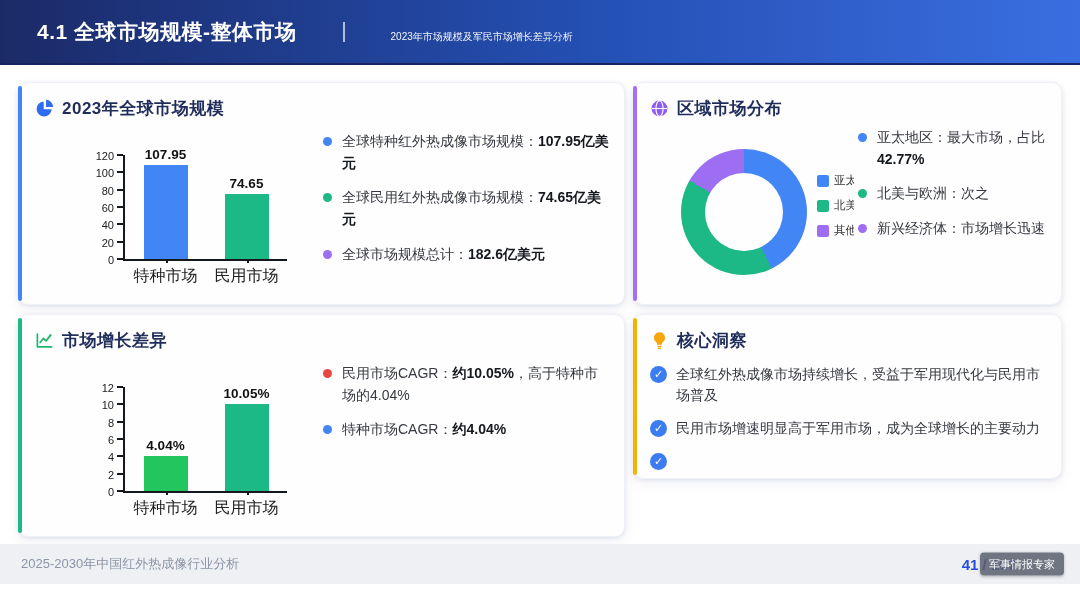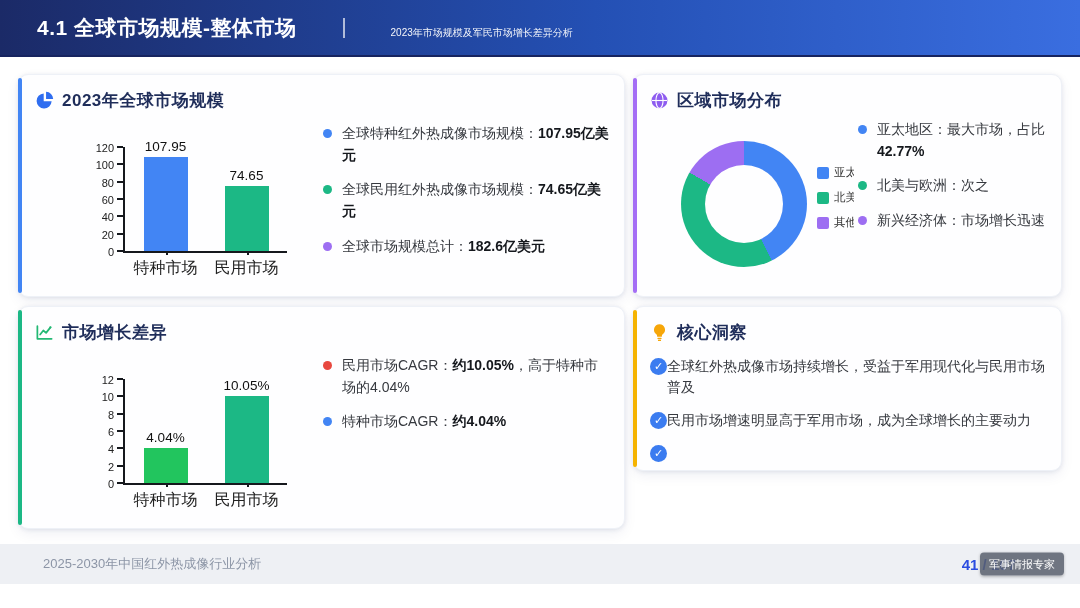--- a/index.html
+++ b/index.html
@@ -3,21 +3,21 @@
 <meta charset="utf-8">
 <style>
   * { margin:0; padding:0; box-sizing:border-box; }
   html,body { width:1080px; height:608px; }
   body {
     position:relative; overflow:hidden; background:#fff;
     font-family:"Liberation Sans","DejaVu Sans",sans-serif; color:#36393f;
   }
   
   .header {
-    height:57px; display:flex; align-items:center; padding-left:37px;
+    height:65px; display:flex; align-items:center; padding-left:37px;
     background:linear-gradient(90deg,#1b2a67 0%,#2450b4 55%,#3a6ee0 100%);
     border-bottom:2px solid #17245f;
     gap:32px;
   }
   .h-title { color:#fff; font-size:21px; font-weight:700; letter-spacing:.5px; }
   .h-sep { width:2px; height:20px; background:rgba(255,255,255,.65); margin:0 14px; }
   .h-sub { color:#fff; font-size:10px; opacity:.95;margin-top:11px; }
   
   .main { display:grid; grid-template-columns:607px 1fr; gap:9px 8px; padding:17px 18px 0; align-items:start; }
   .panel {
@@ -35,49 +35,49 @@
   
   .bchart { position:absolute; left:58px; top:56px; width:212px; height:150px; }
   .plot { position:absolute; left:46px; right:2px; top:16px; bottom:28px;
           border-left:2px solid #15181d; border-bottom:2px solid #15181d; }
   .ytick { position:absolute; left:0; height:0; width:0; }
   .ytick i { position:absolute; right:2px; bottom:-1px; width:6px; height:2px; background:#15181d; display:block; }
   .ytick b { position:absolute; right:11px; bottom:-7px; font-weight:400; font-size:11px; color:#222; white-space:nowrap; }
   .bars { position:absolute; inset:0; display:flex; align-items:flex-end; justify-content:space-around; }
   .bar { width:44px; position:relative; }
   .val { position:absolute; bottom:100%; left:50%; transform:translateX(-50%); margin-bottom:3px;
-         font-weight:400; font-size:13.5px; color:#111; white-space:nowrap; }
+         font-weight:700; font-size:13.5px; color:#111; white-space:nowrap; }
   .xlab { position:absolute; top:100%; margin-top:7px; left:50%; transform:translateX(-50%);
           font-size:16px; color:#222; white-space:nowrap; }
   .xtick { position:absolute; top:100%; left:50%; width:2px; height:4px; background:#15181d; }
   
   .donut { position:absolute; left:47px; top:66px; width:126px; height:126px; border-radius:50%; }
   .donut::after { content:""; position:absolute; inset:24px; background:#fefeff; border-radius:50%; }
   .legend { position:absolute; left:183px; top:90px; display:flex; flex-direction:column; gap:10px; }
   .lg-item { display:flex; align-items:center; gap:5px; }
   .lg-sq { width:12px; height:12px; border-radius:2px; flex:none; }
   .lg-lab { font-size:11.5px; color:#333; max-width:20px; overflow:hidden; white-space:nowrap; }
   
   .bullets { position:absolute; }
   .bl-left { left:304px; right:14px; top:48px; }
   .bl-region { left:224px; right:10px; top:44px; }
   .bullet { display:flex; gap:10px; margin-bottom:13px; }
   .dot { width:9px; height:9px; border-radius:50%; flex:none; margin-top:6px; }
   .bullet p { font-size:14px; line-height:1.55; color:#36393f; }
   .bullet b { color:#15181d; }
   
   .ins-list { margin-top:12px; }
-  .ins-item { display:flex; margin-bottom:12px; }
+  .ins-item { display:flex; gap:9px; margin-bottom:12px; }
   .chk { width:17px; height:17px; border-radius:50%; background:#3b7cf0; color:#fff; flex:none;
          display:flex; align-items:center; justify-content:center; font-size:11px; margin-top:2px; }
   .chk::before { content:"✓"; }
   .ins-item p { font-size:14px; line-height:1.5; color:#36393f; }
   
   .footer { position:absolute; left:0; right:0; top:544px; height:40px; background:#eef0f4; }
-  .f-left { position:absolute; left:43px; top:50%; transform:translateY(-50%);
+  .f-left { position:absolute; left:21px; top:50%; transform:translateY(-50%);
             font-size:13px; color:#8c95a6; }
   .f-right { position:absolute; right:16px; top:50%; transform:translateY(-50%);
              display:flex; align-items:center; }
   .f-page { color:#2b4ce0; font-weight:700; font-size:15px; white-space:nowrap; }
   .f-badge { margin-left:-36px; background:rgba(88,95,108,.85); color:#fff; font-size:11px;
              padding:4px 9px; border-radius:4px; white-space:nowrap; position:relative; z-index:2;
              box-shadow:0 1px 3px rgba(0,0,0,.25); }
 </style>
 </head>
 <body>

